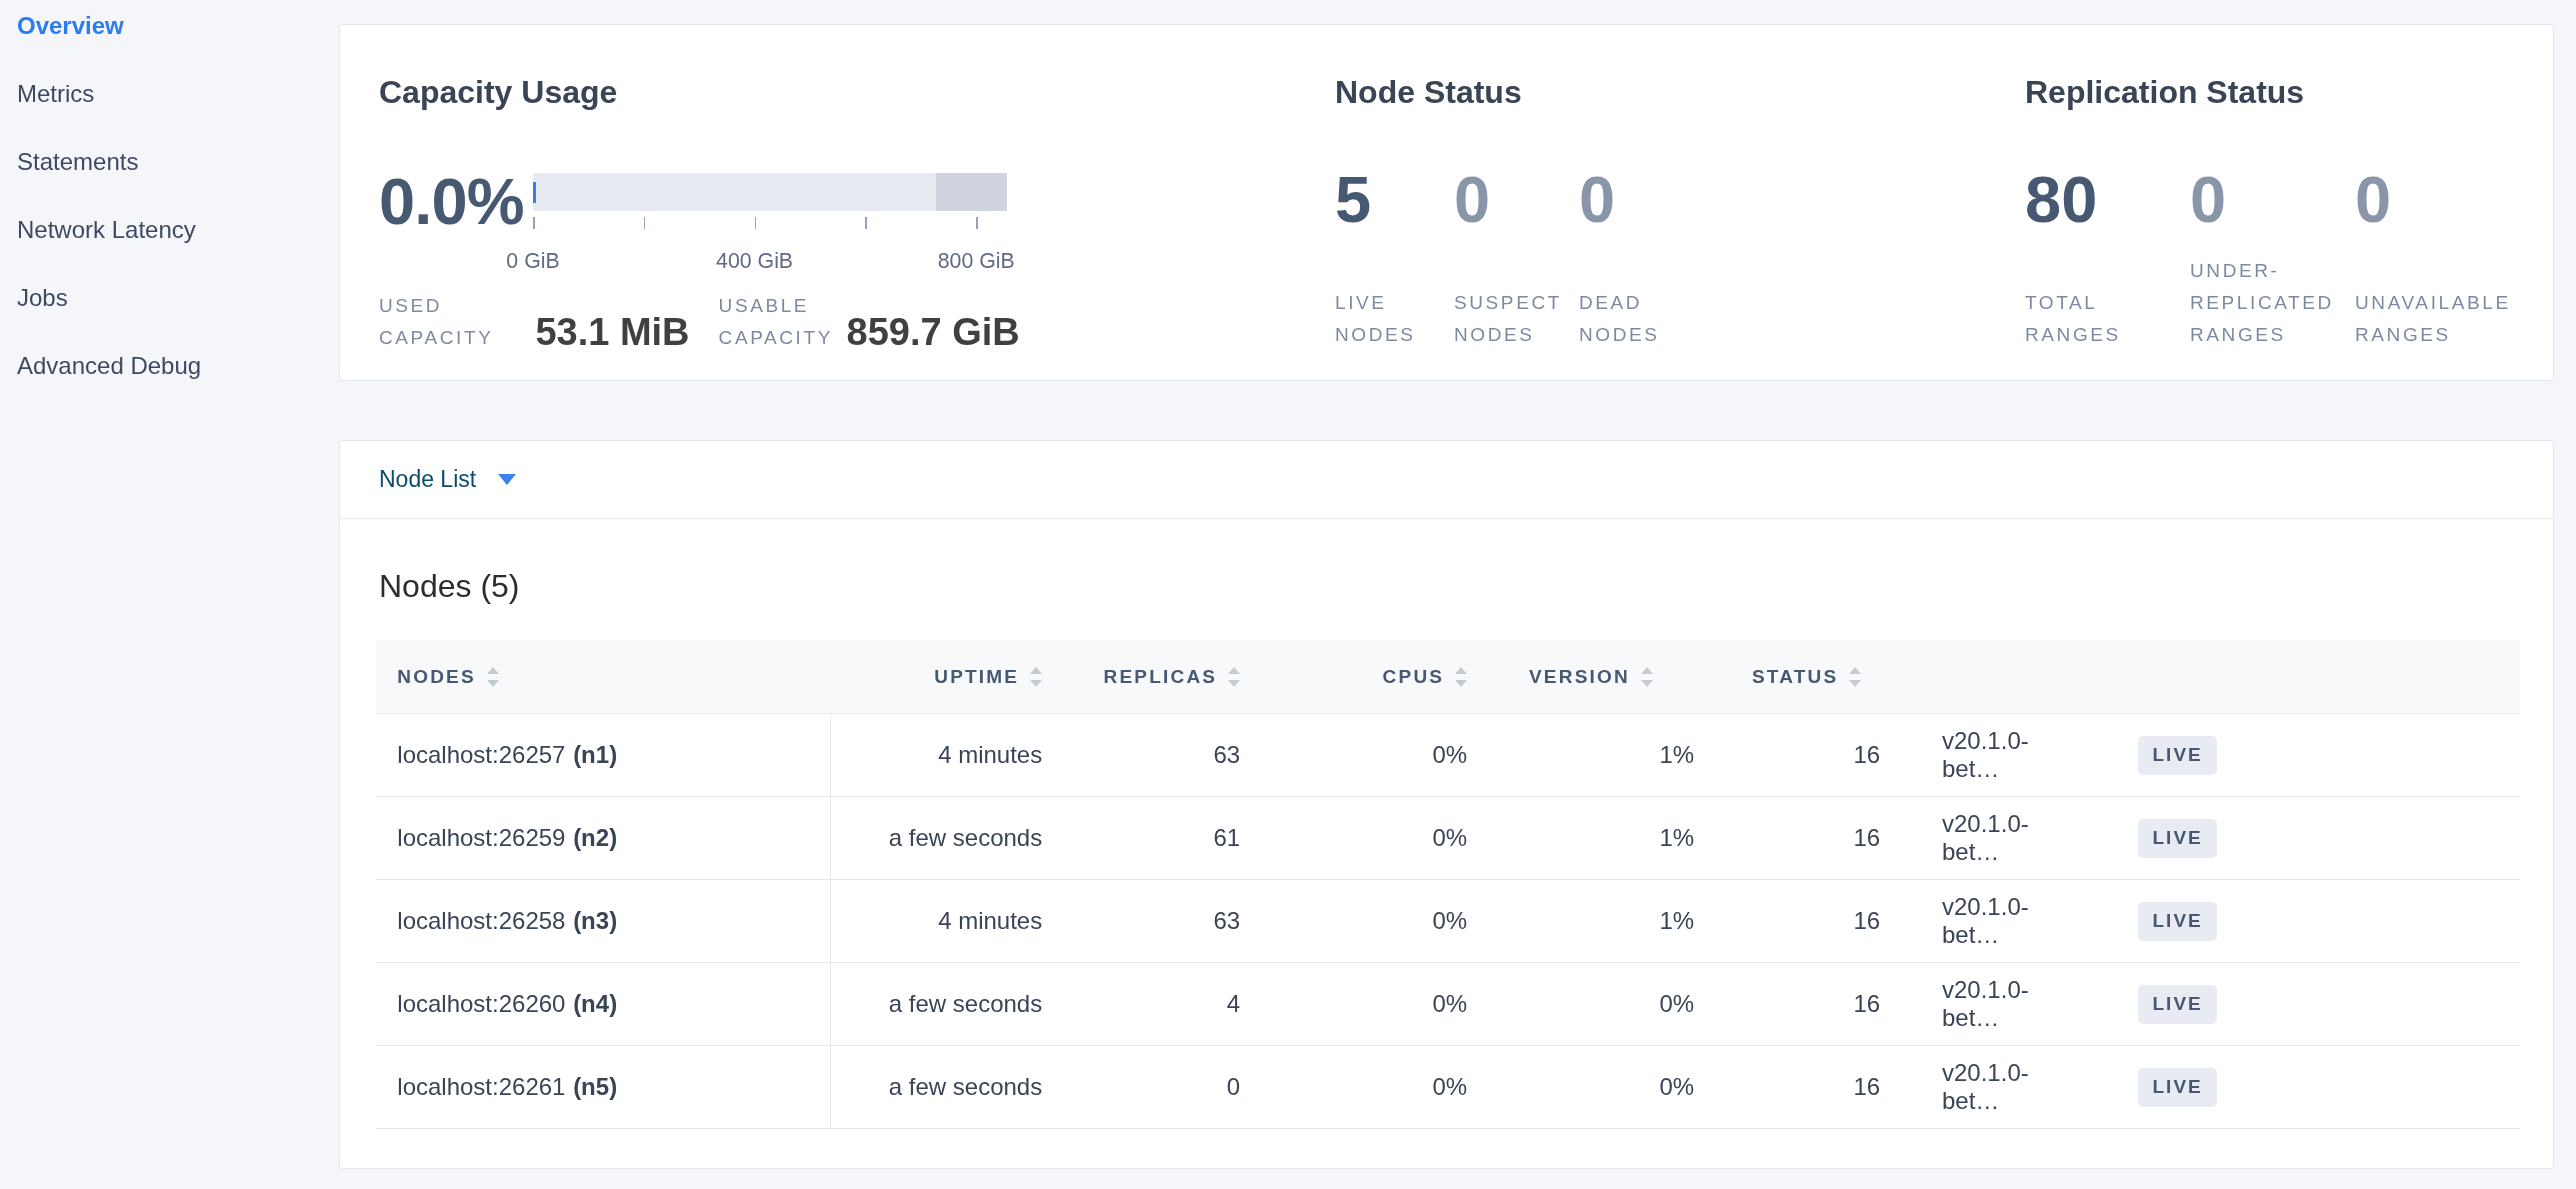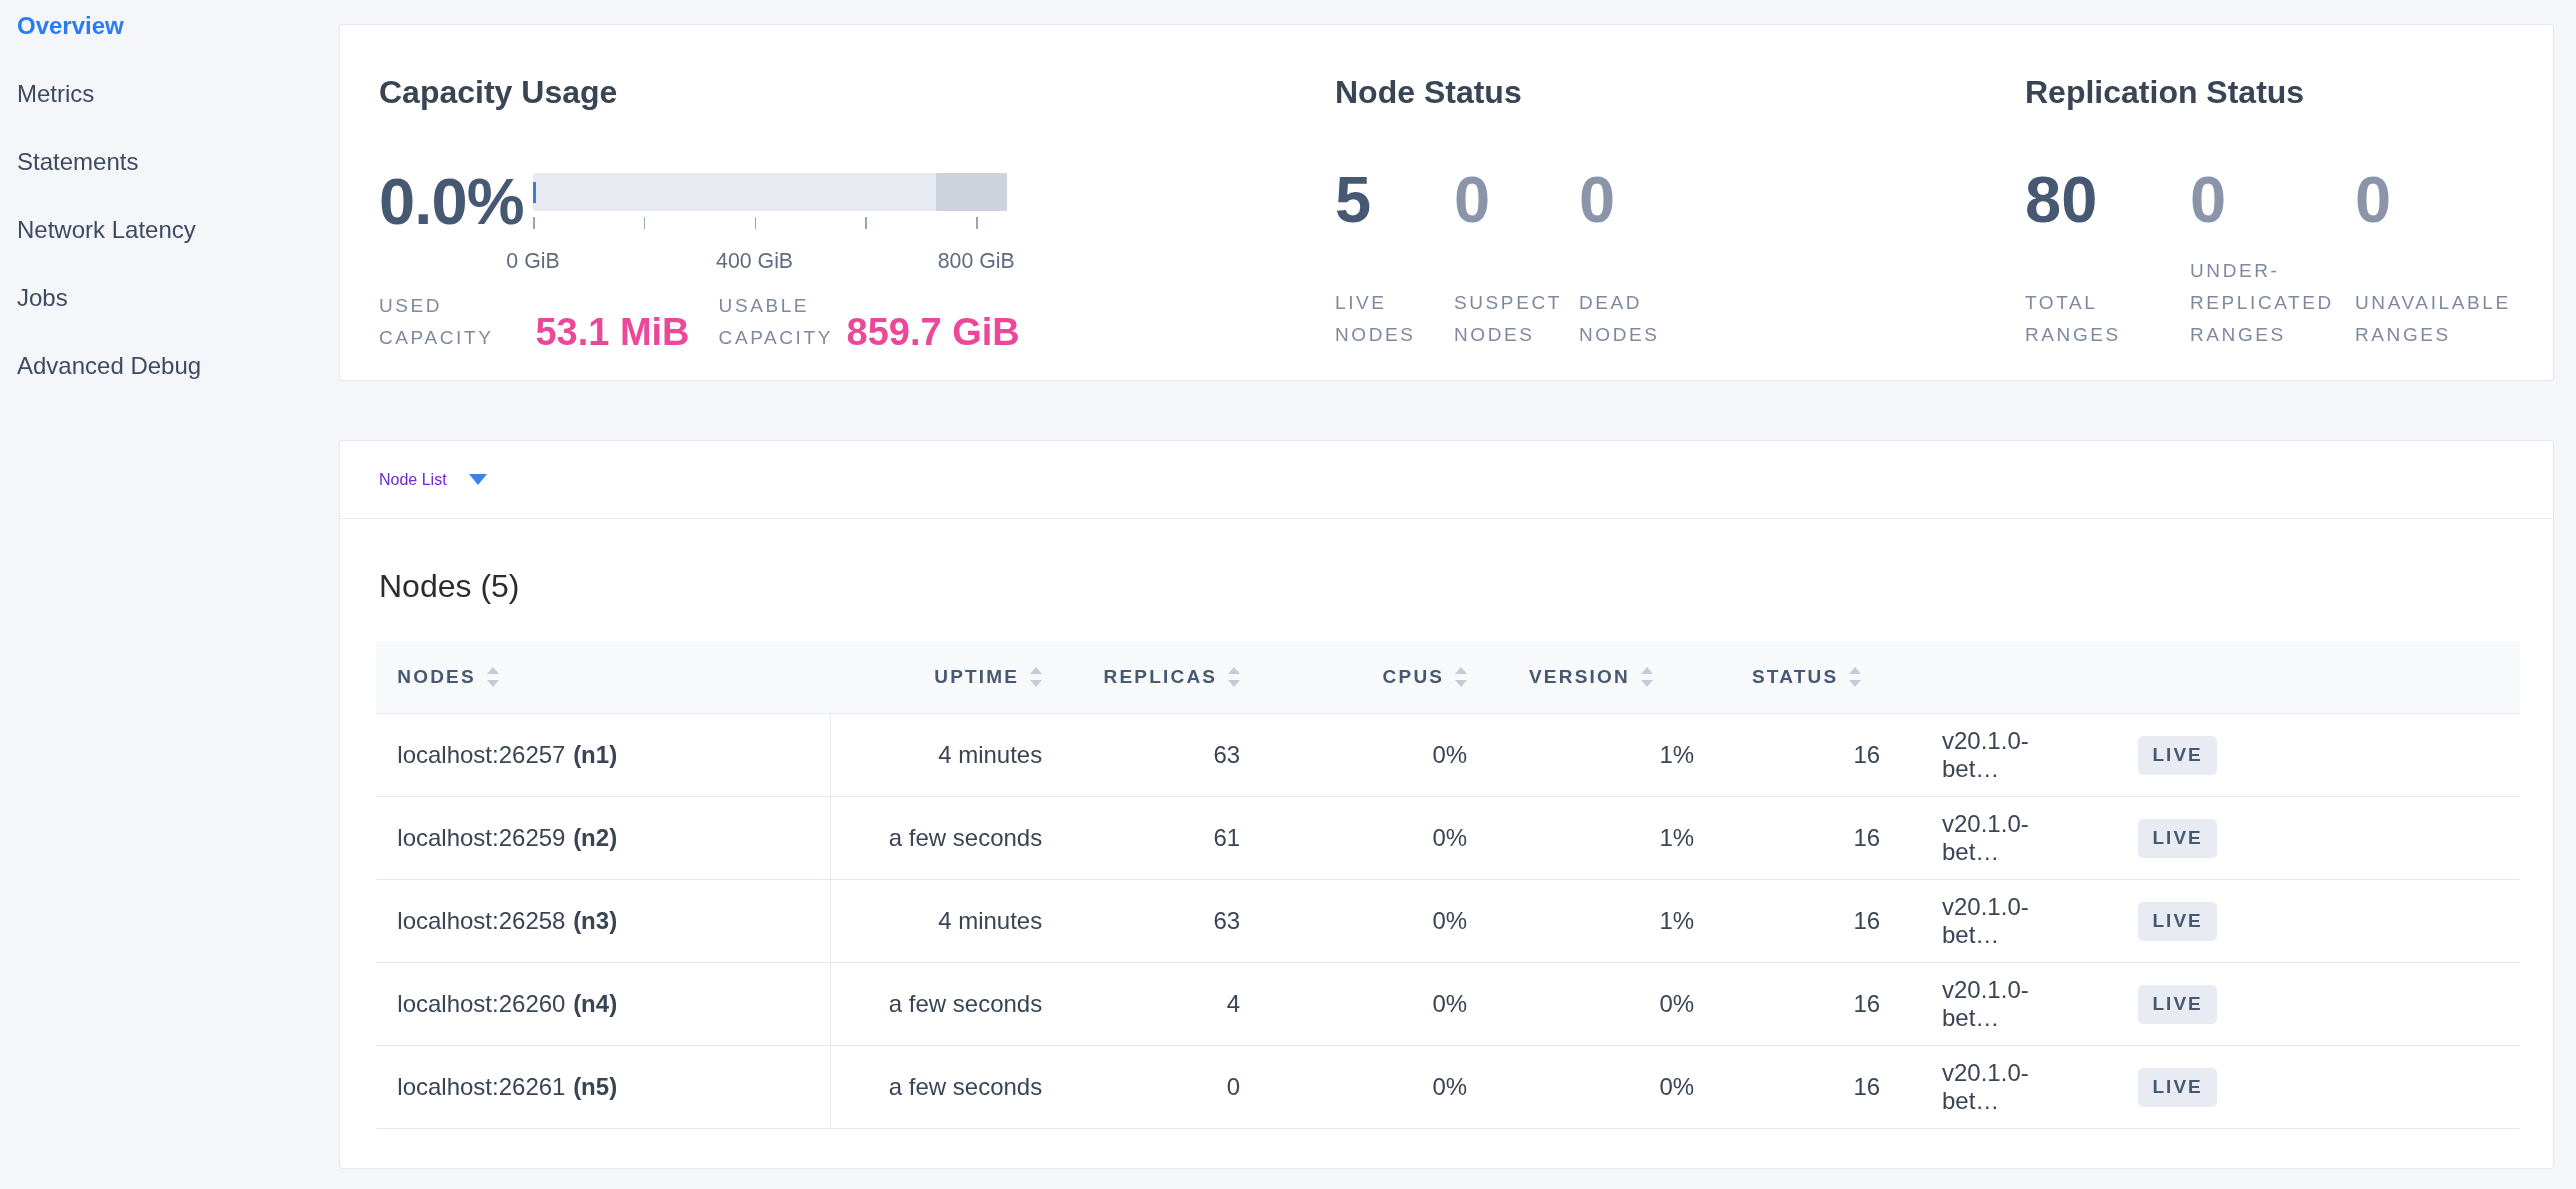--- a/index.html
+++ b/index.html
@@ -35,42 +35,42 @@
   .cap-tick { position:absolute; top:0; width:1.7px; height:12px; background:#9aa3b5; }
   .cap-axis-labels { position:relative; height:25.6px; margin-top:20px; }
   .cap-axis-label { position:absolute; top:0; transform:translateX(-50%);
     font-size:21.3px; color:#5f6b81; white-space:nowrap; }
   .cap-stats { position:absolute; left:0; top:261px; height:68px; display:flex; align-items:flex-end; }
   .stat { display:flex; align-items:flex-end; }
   .stat + .stat { margin-left:29px; }
   .s-label { width:130px; font-size:19px; letter-spacing:2.6px; color:#7e89a0; line-height:32px; }
   .stat:nth-child(2) .s-label { width:128px; }
   .s-value { margin-left:26.4px; margin-bottom:1.7px; font-size:38px; line-height:39px;
-    font-weight:700; color:#ec4899; white-space:nowrap; }
+    font-weight:700; color:#404040; white-space:nowrap; }
   .stat:nth-child(2) .s-value { margin-left:0; }
 
   
   .metrics { position:absolute; left:0; top:141px; height:185px; display:flex; }
   .metric { position:relative; }
   .m-ns .metric:nth-child(1) { width:119px; }
   .m-ns .metric:nth-child(2) { width:125px; }
   .m-ns .metric:nth-child(3) { width:171px; }
   .m-rs .metric:nth-child(1) { width:165px; }
   .m-rs .metric:nth-child(2) { width:165px; }
   .m-rs .metric:nth-child(3) { width:205px; }
   .m-value { font-size:65px; line-height:68px; font-weight:600; color:#475872; }
   .m-value.muted { color:#8b95aa; }
   .m-label { position:absolute; left:0; bottom:0; width:113px;
     font-size:19px; letter-spacing:2.6px; color:#7e89a0; line-height:32px; }
   .m-rs .m-label { width:164px; }
 
   
   #nodelist-bar { height:78px; display:flex; align-items:center; padding-left:39px;
     border-bottom:0.9px solid #e7eaef; cursor:pointer; }
-  #nodelist-label { font-size:16px; color:#6d28d9; }
+  #nodelist-label { font-size:23px; color:#0c4a6e; }
   .caret { width:0; height:0; margin-left:22px; border-left:9.4px solid transparent;
     border-right:9.4px solid transparent; border-top:11px solid #3b82f1; }
 
   #nodes-heading { position:absolute; left:39px; top:127px; font-size:32px;
     font-weight:500; color:#2c2c2c; }
 
   
   #tbl { position:absolute; left:36px; top:200px; width:2144px; }
   .tr { display:grid; grid-template-columns:455px 218px 198px 227px 227px 186px 196px 438px; }
   .thead { background:#f8f9fa; min-height:73px; border-bottom:0.9px solid #e8ebef; }

